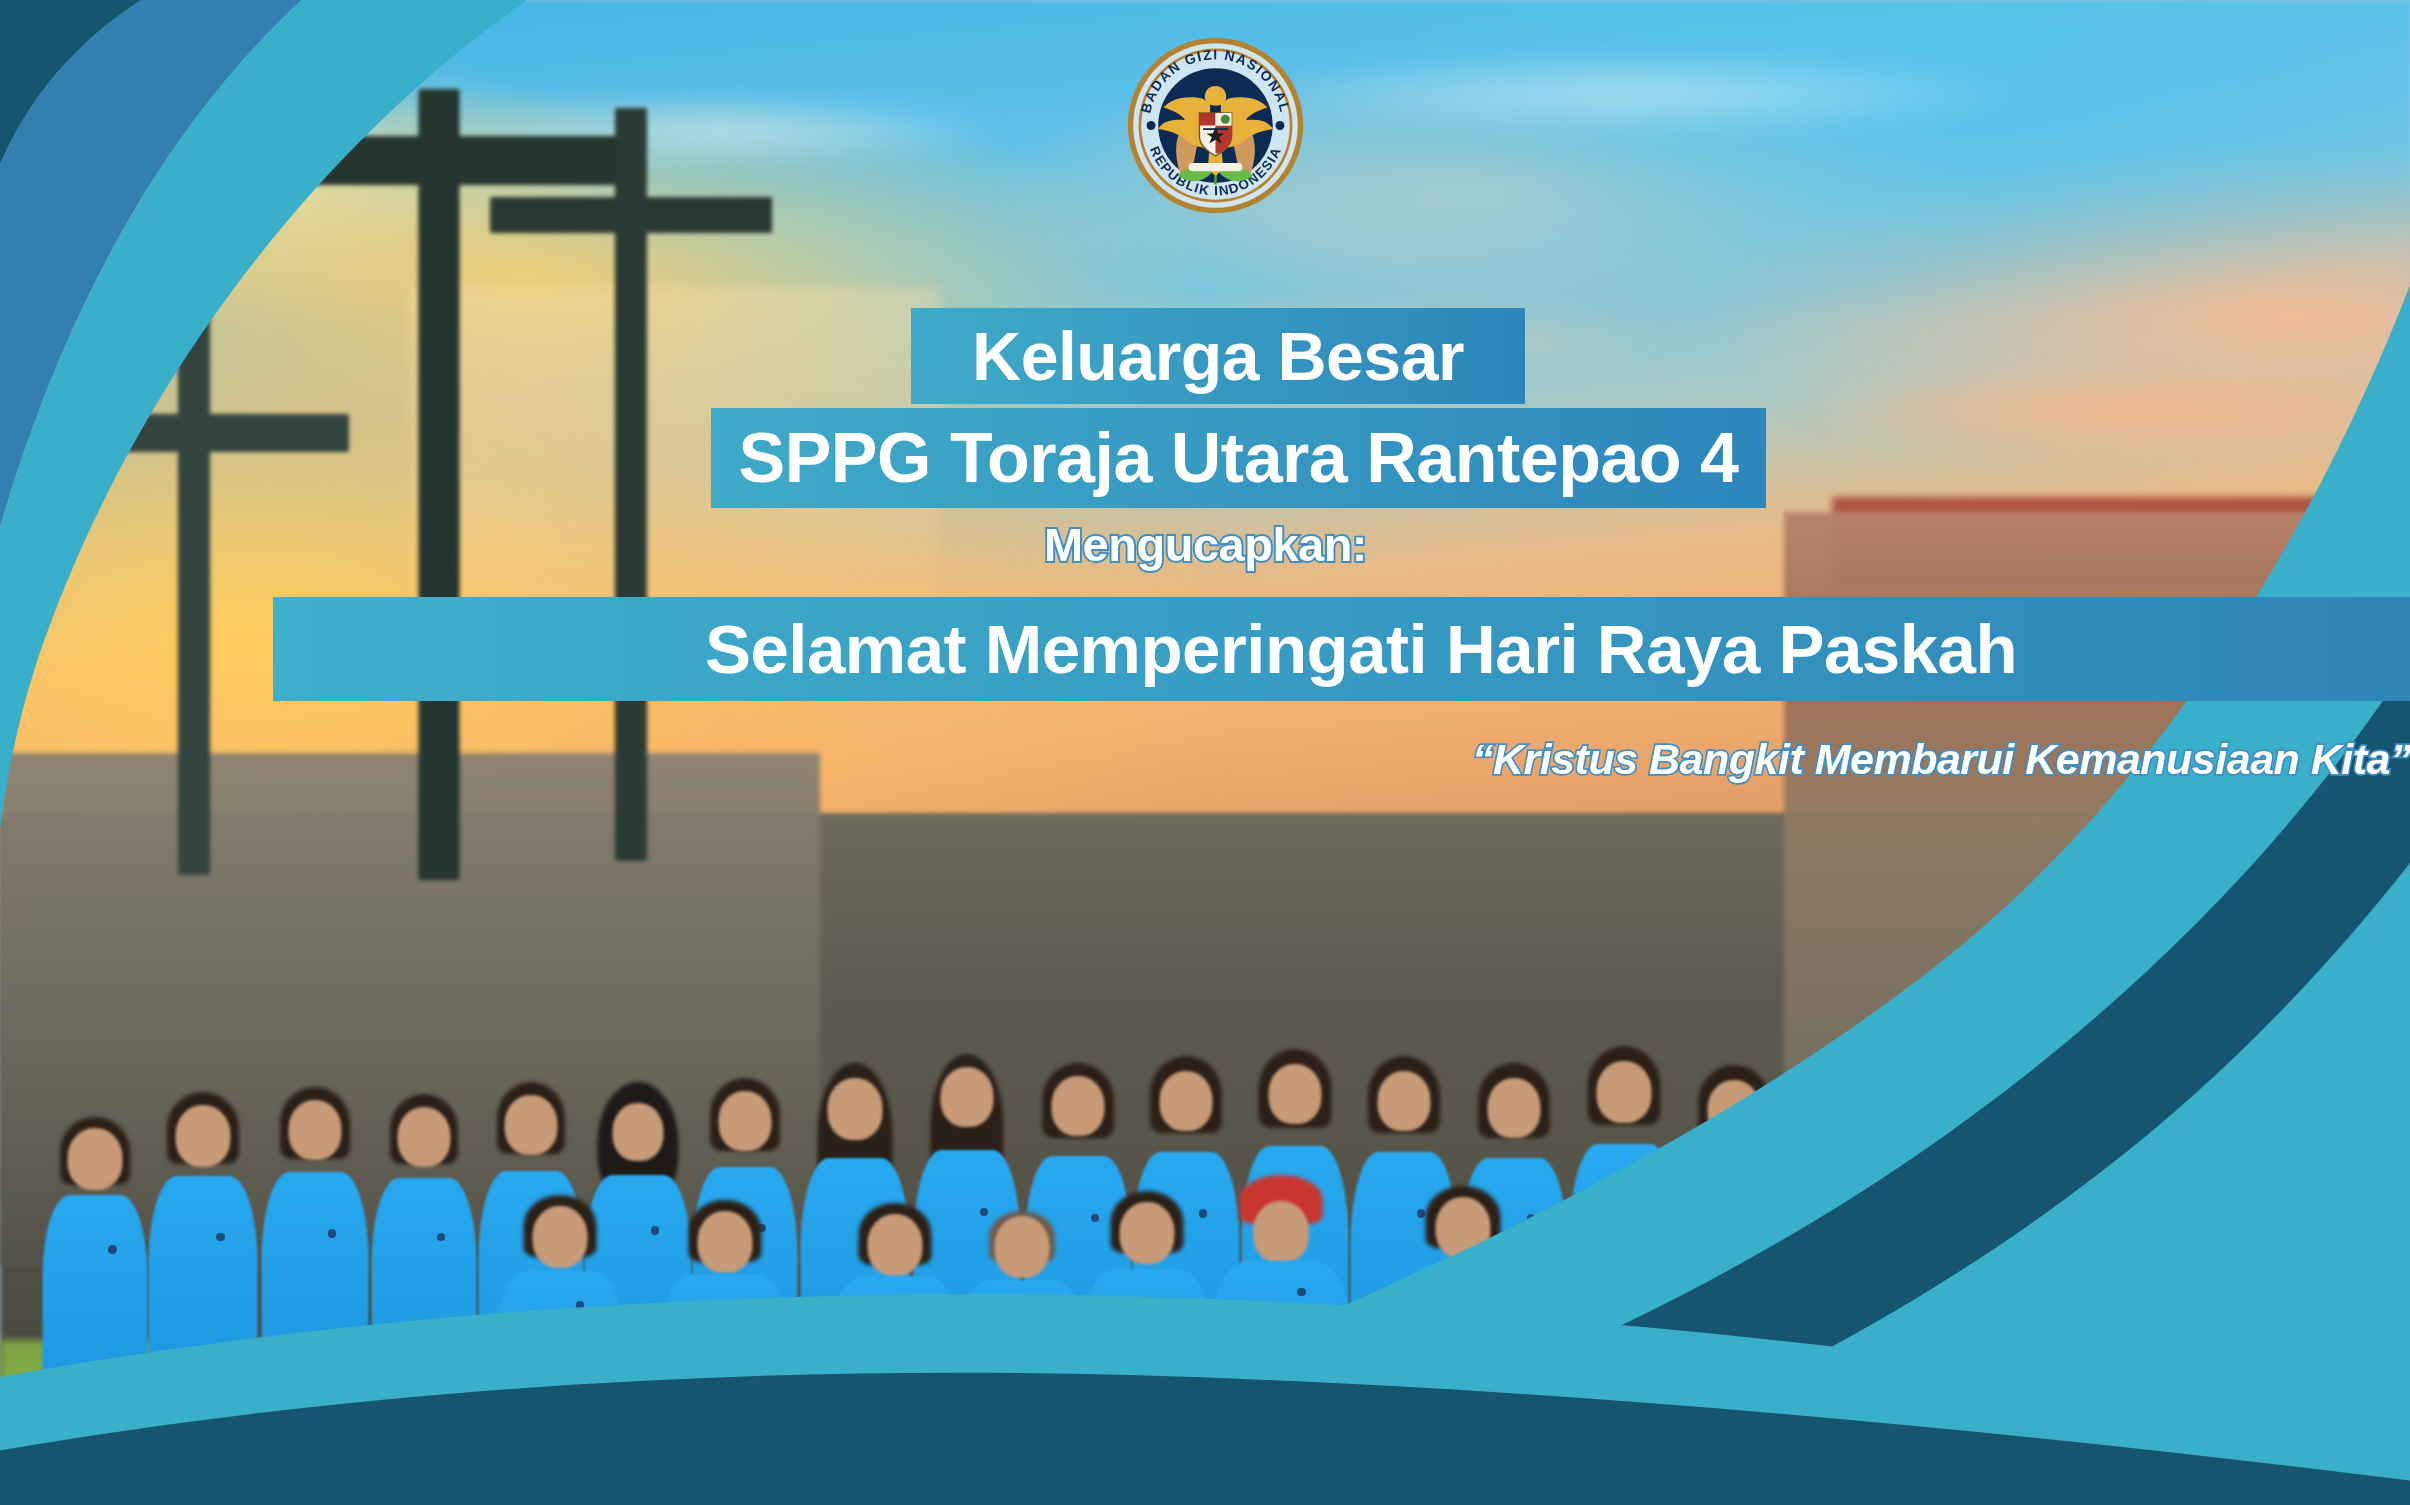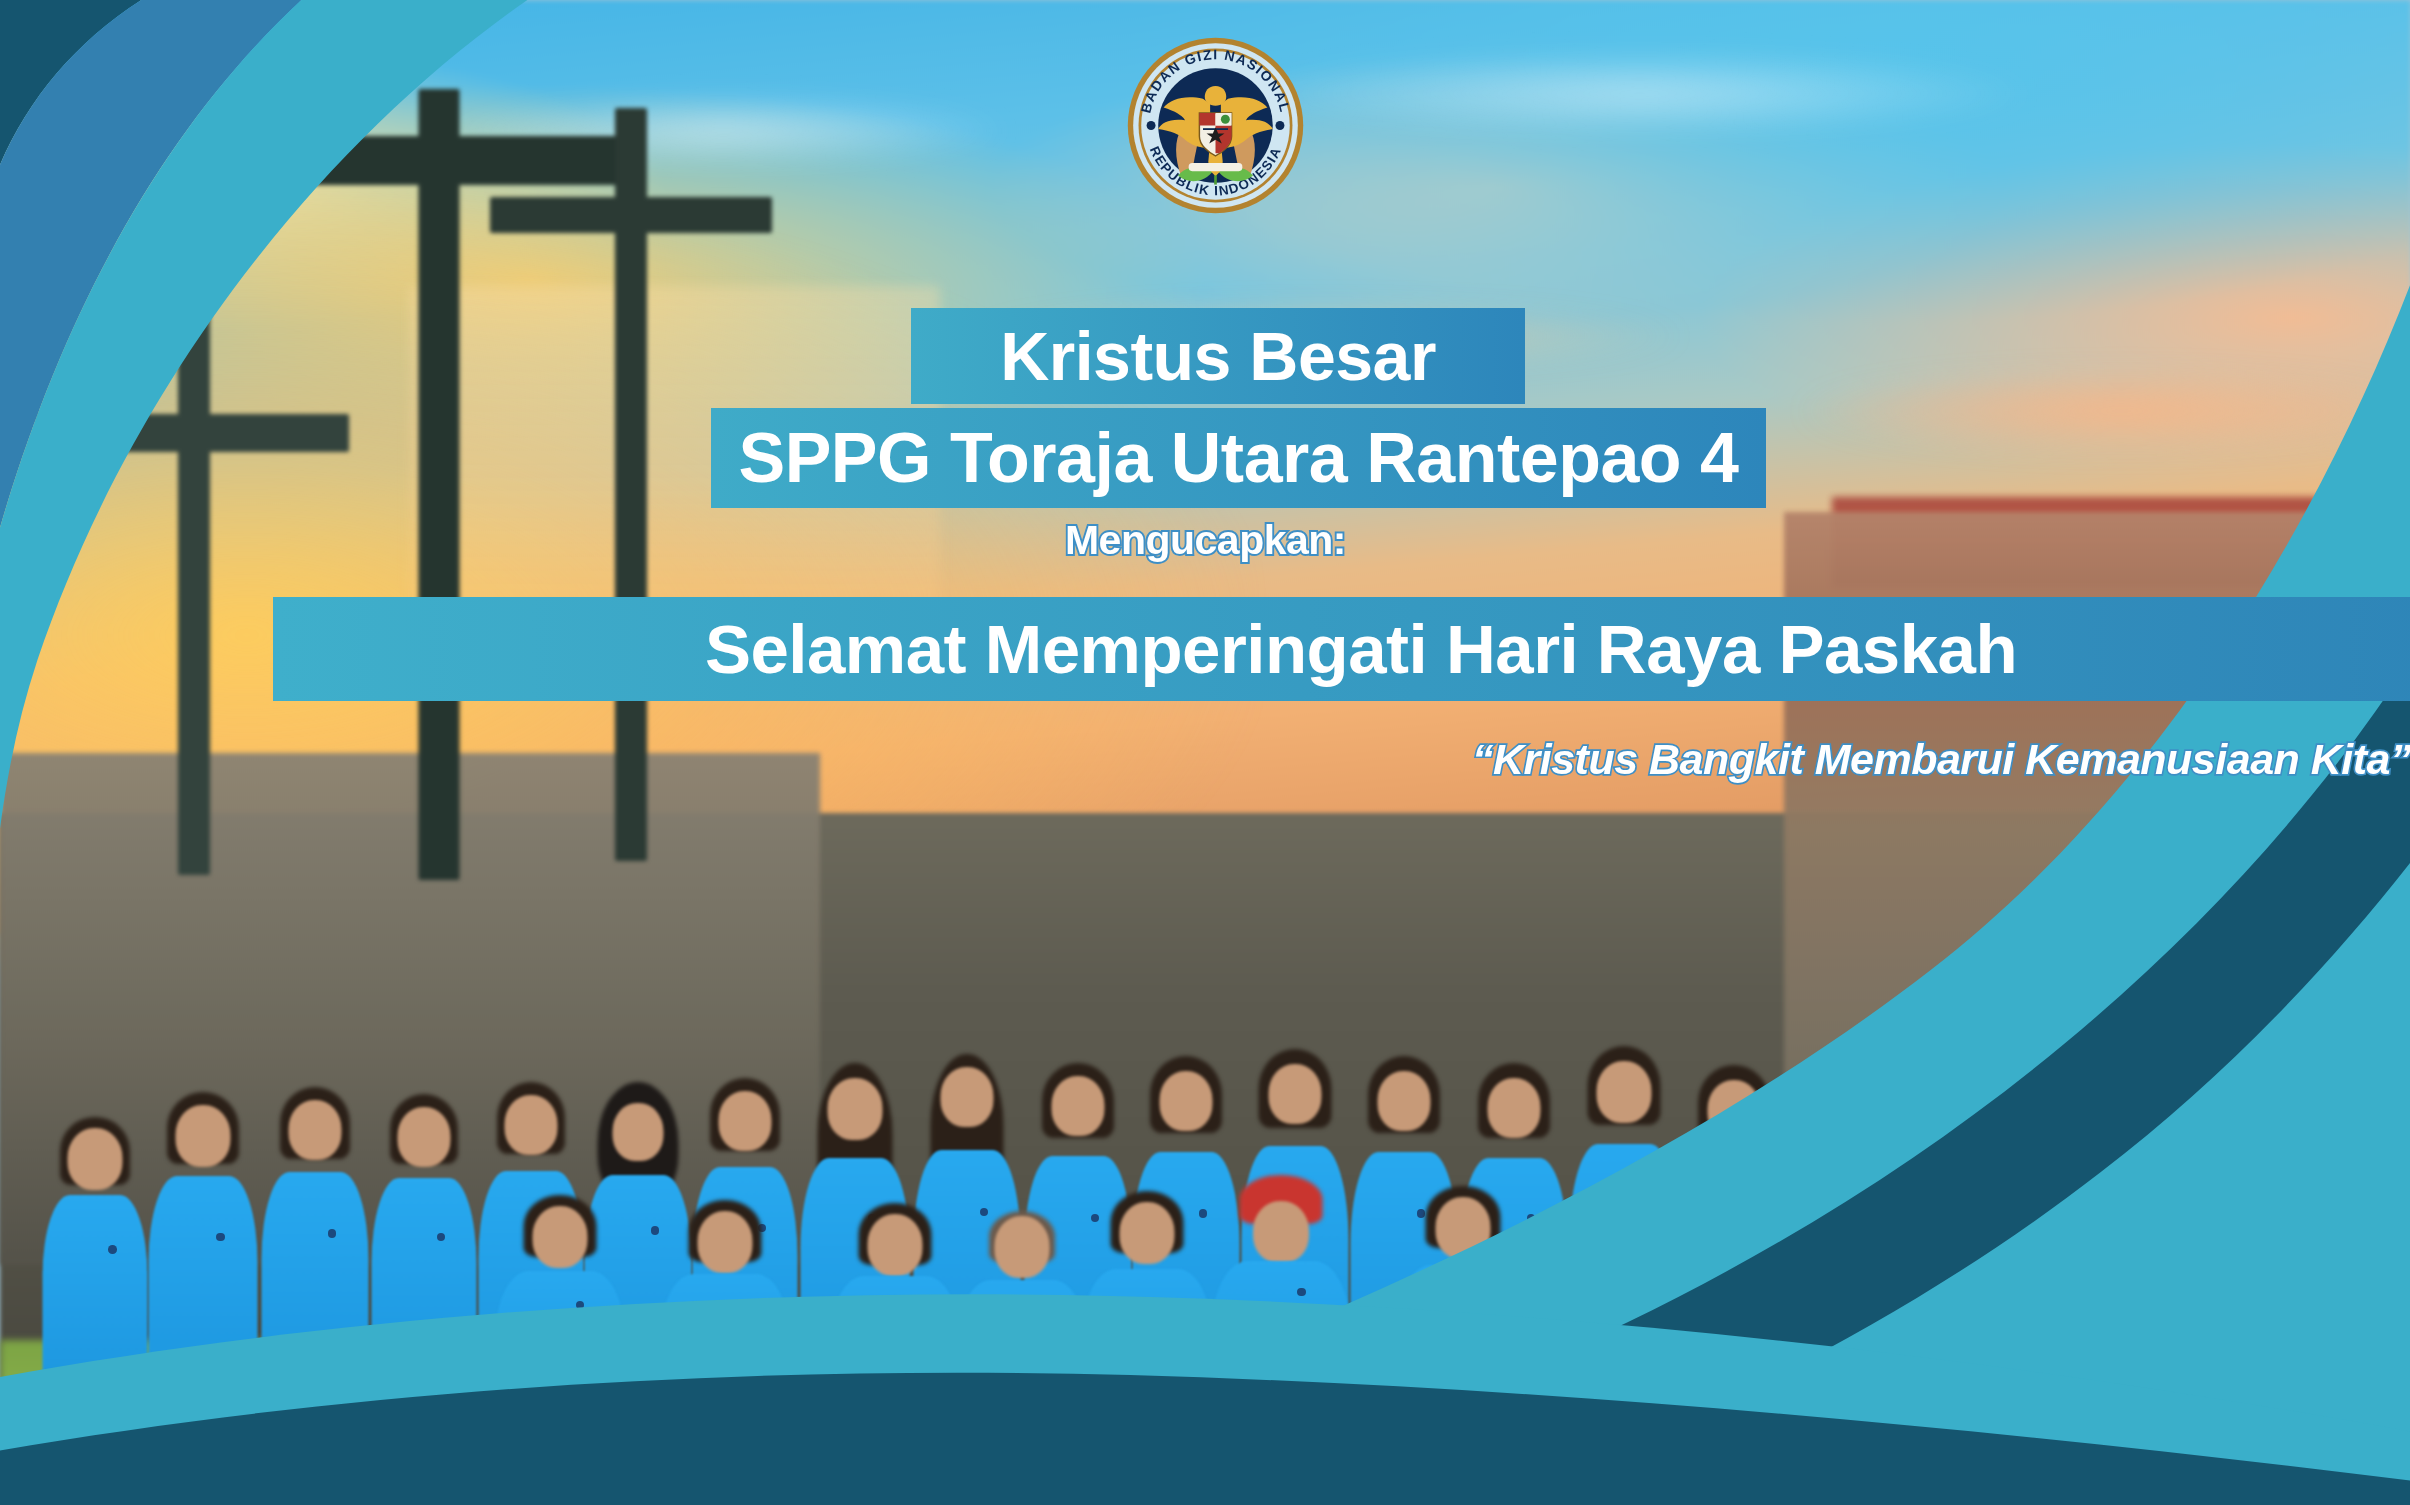--- a/index.html
+++ b/index.html
@@ -151,21 +151,21 @@
 
   .outlined{
     position:absolute;
     width:100%;text-align:center;
     color:#fff;font-weight:bold;
     -webkit-text-stroke:3.8px #3e8fc6;
     paint-order:stroke fill;
     text-shadow:0 0 0 #3e8fc6;
   }
   .mengucapkan{
-    top:517px;font-size:41px;letter-spacing:-0.5px;
+    top:517px;font-size:47px;letter-spacing:-0.5px;
   }
   .tagline{
     top:735px;font-size:43px;font-style:italic;letter-spacing:-0.5px;text-align:right;
     -webkit-text-stroke:3.3px #3e8fc6;
   }
 </style>
 </head>
 <body>
 
 <div class="stage">
@@ -442,21 +442,21 @@
         <path d="M100,100 L118,100 L118,112 C118,120 111,127 104,131 L100,131 Z" fill="#b3352d"></path>
         <path d="M100,86 L118,86 L118,100 L100,100 Z" fill="#f3f0e4"></path>
         <circle cx="111" cy="93" r="5" fill="#3c8f3a"></circle>
         <path d="M86,104 l28,0" stroke="#0d2a55" stroke-width="2"></path>
         <polygon points="100,102 103,109 110,109 104,113 107,120 100,116 93,120 96,113 90,109 97,109" fill="#1d1d1d"></polygon>
       </g>
     </svg>
   </div>
 
   <div class="textblock">
-    <div class="bar bar1">Kristus Besar</div>
+    <div class="bar bar1">Keluarga Besar</div>
     <div class="bar bar2">SPPG Toraja Utara Rantepao 4</div>
     <div class="outlined mengucapkan">Mengucapkan:</div>
     <div class="bar bar3">Selamat Memperingati Hari Raya Paskah</div>
     <div class="outlined tagline">“Kristus Bangkit Membarui Kemanusiaan Kita”</div>
   </div>
 
 </div>
 
 
 </body></html>

